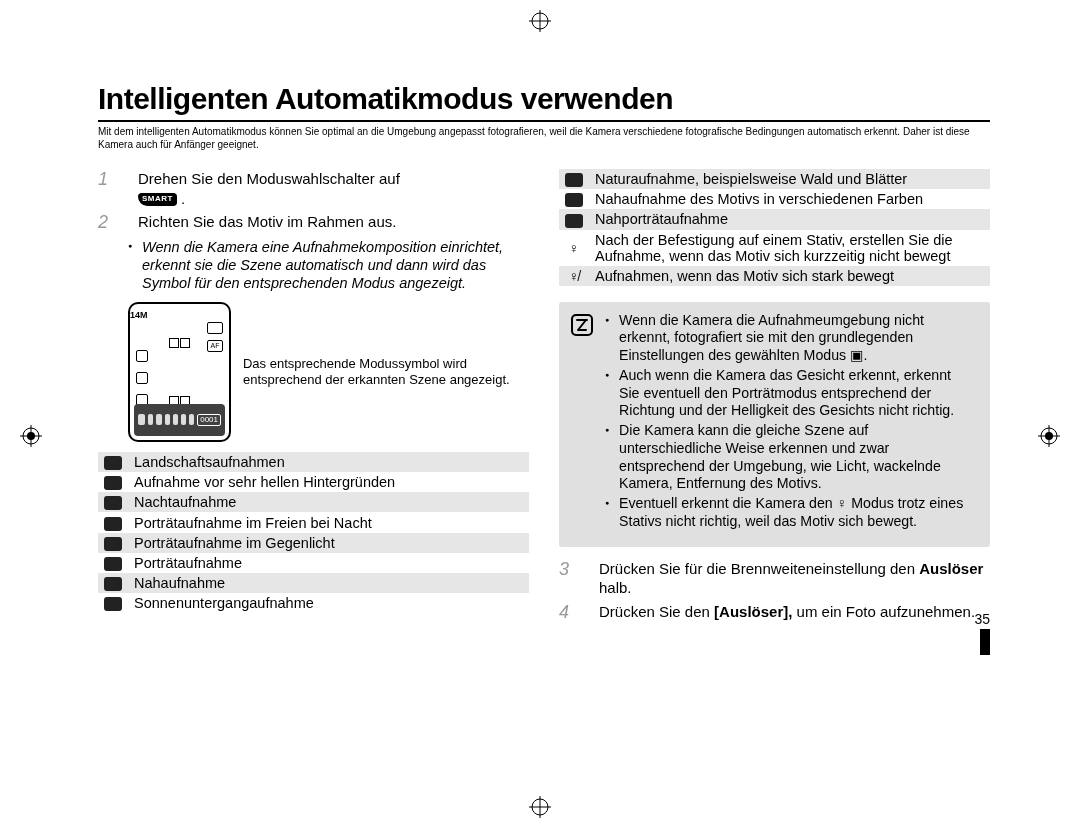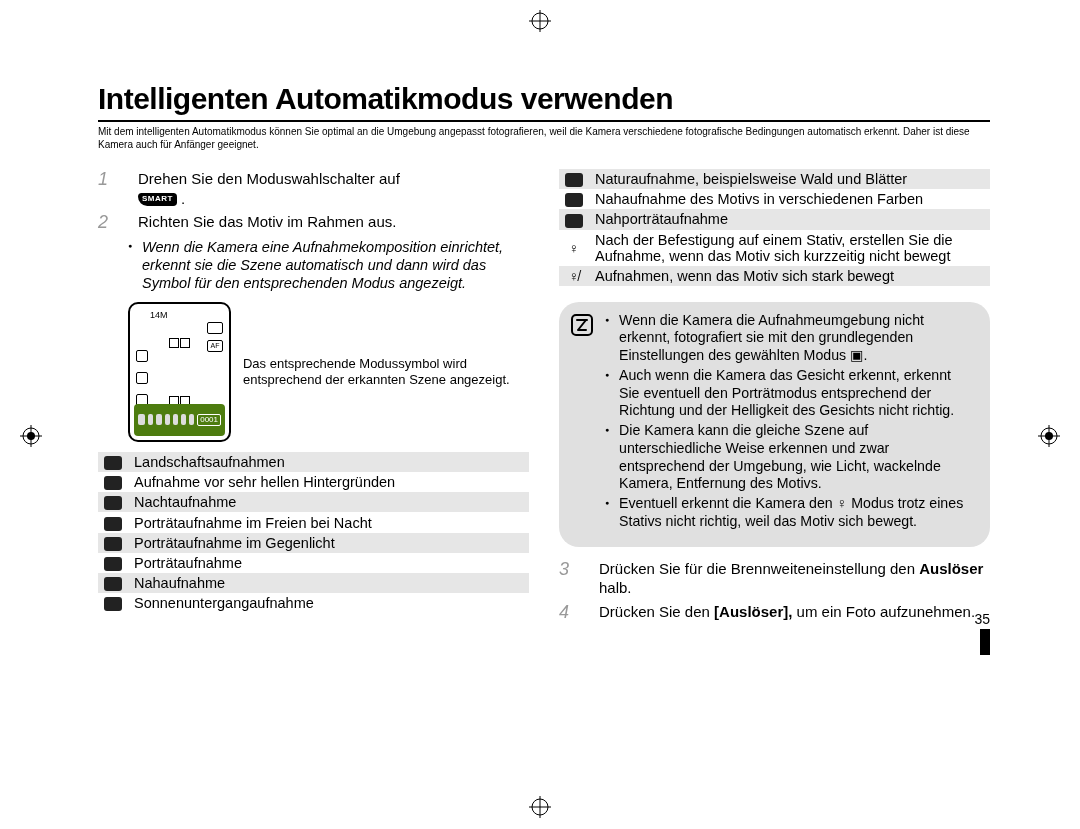--- a/index.html
+++ b/index.html
@@ -63,33 +63,33 @@
   .sub-bullets li::before { content: "●"; position: absolute; left: 0; top: 4px; font-size: 7px; }
 
   .lcd-row { display: flex; align-items: center; gap: 12px; margin: 6px 0 10px 30px; }
   .lcd {
     width: 175px; height: 140px;
     border: 2px solid #000;
     border-radius: 10px;
     position: relative;
     background: #fff;
   }
-  .lcd .top-left { position: absolute; left: 20px; top: 6px; font-size: 9px; font-weight: normal; }
+  .lcd .top-left { position: absolute; left: 0; top: 6px; font-size: 9px; font-weight: bold; }
   .lcd .right-col { position: absolute; right: 6px; top: 18px; display: flex; flex-direction: column; gap: 6px; }
   .tiny-box { width: 16px; height: 12px; border: 1px solid #000; border-radius: 2px; font-size: 7px; text-align: center; line-height: 10px; }
   .lcd .left-col { position: absolute; left: 6px; top: 46px; display: flex; flex-direction: column; gap: 10px; }
   .tiny-icn { width: 12px; height: 12px; border: 1px solid #000; border-radius: 2px; }
   .lcd .corners span { position: absolute; width: 10px; height: 10px; border: 1.5px solid #000; }
   .lcd .c-tl { left: 50px; top: 34px; border-right: none; border-bottom: none; }
   .lcd .c-tr { right: 50px; top: 34px; border-left: none; border-bottom: none; }
   .lcd .c-bl { left: 50px; bottom: 34px; border-right: none; border-top: none; }
   .lcd .c-br { right: 50px; bottom: 34px; border-left: none; border-top: none; }
   .lcd .footer {
     position: absolute; left: 4px; right: 4px; bottom: 4px; height: 18px;
-    background: #4d7c0f; border-radius: 4px;
+    background: #404040; border-radius: 4px;
     display: flex; align-items: center; gap: 3px; padding: 16px 4px;
   }
   .lcd .footer .fi { width: 13px; height: 11px; background: #ddd; border-radius: 2px; }
   .lcd .footer .fi.big { width: 18px; }
   .lcd .footer .cnt { margin-left: auto; color: #fff; font-size: 8px; border: 1px solid #fff; padding: 0 2px; border-radius: 2px; line-height: 10px; }
   .caption { font-size: 13px; line-height: 1.25; }
 
   table.modes {
     border-collapse: collapse;
     width: 100%;
@@ -101,21 +101,21 @@
   .mode-icn {
     display: inline-block;
     width: 18px; height: 14px;
     background: #222; border-radius: 3px;
     vertical-align: middle;
   }
   .tripod { font-size: 14px; line-height: 1; }
 
   .note {
     background: #e0e0e0;
-    border-radius: 20px;
+    border-radius: 3px;
     padding: 10px 16px 14px 46px;
     position: relative;
     margin: 16px 0 12px 0;
     font-size: 14.2px;
     line-height: 1.25;
   }
   .note .note-icon {
     position: absolute; left: 12px; top: 12px;
     width: 22px; height: 22px;
     border: 2px solid #000;

